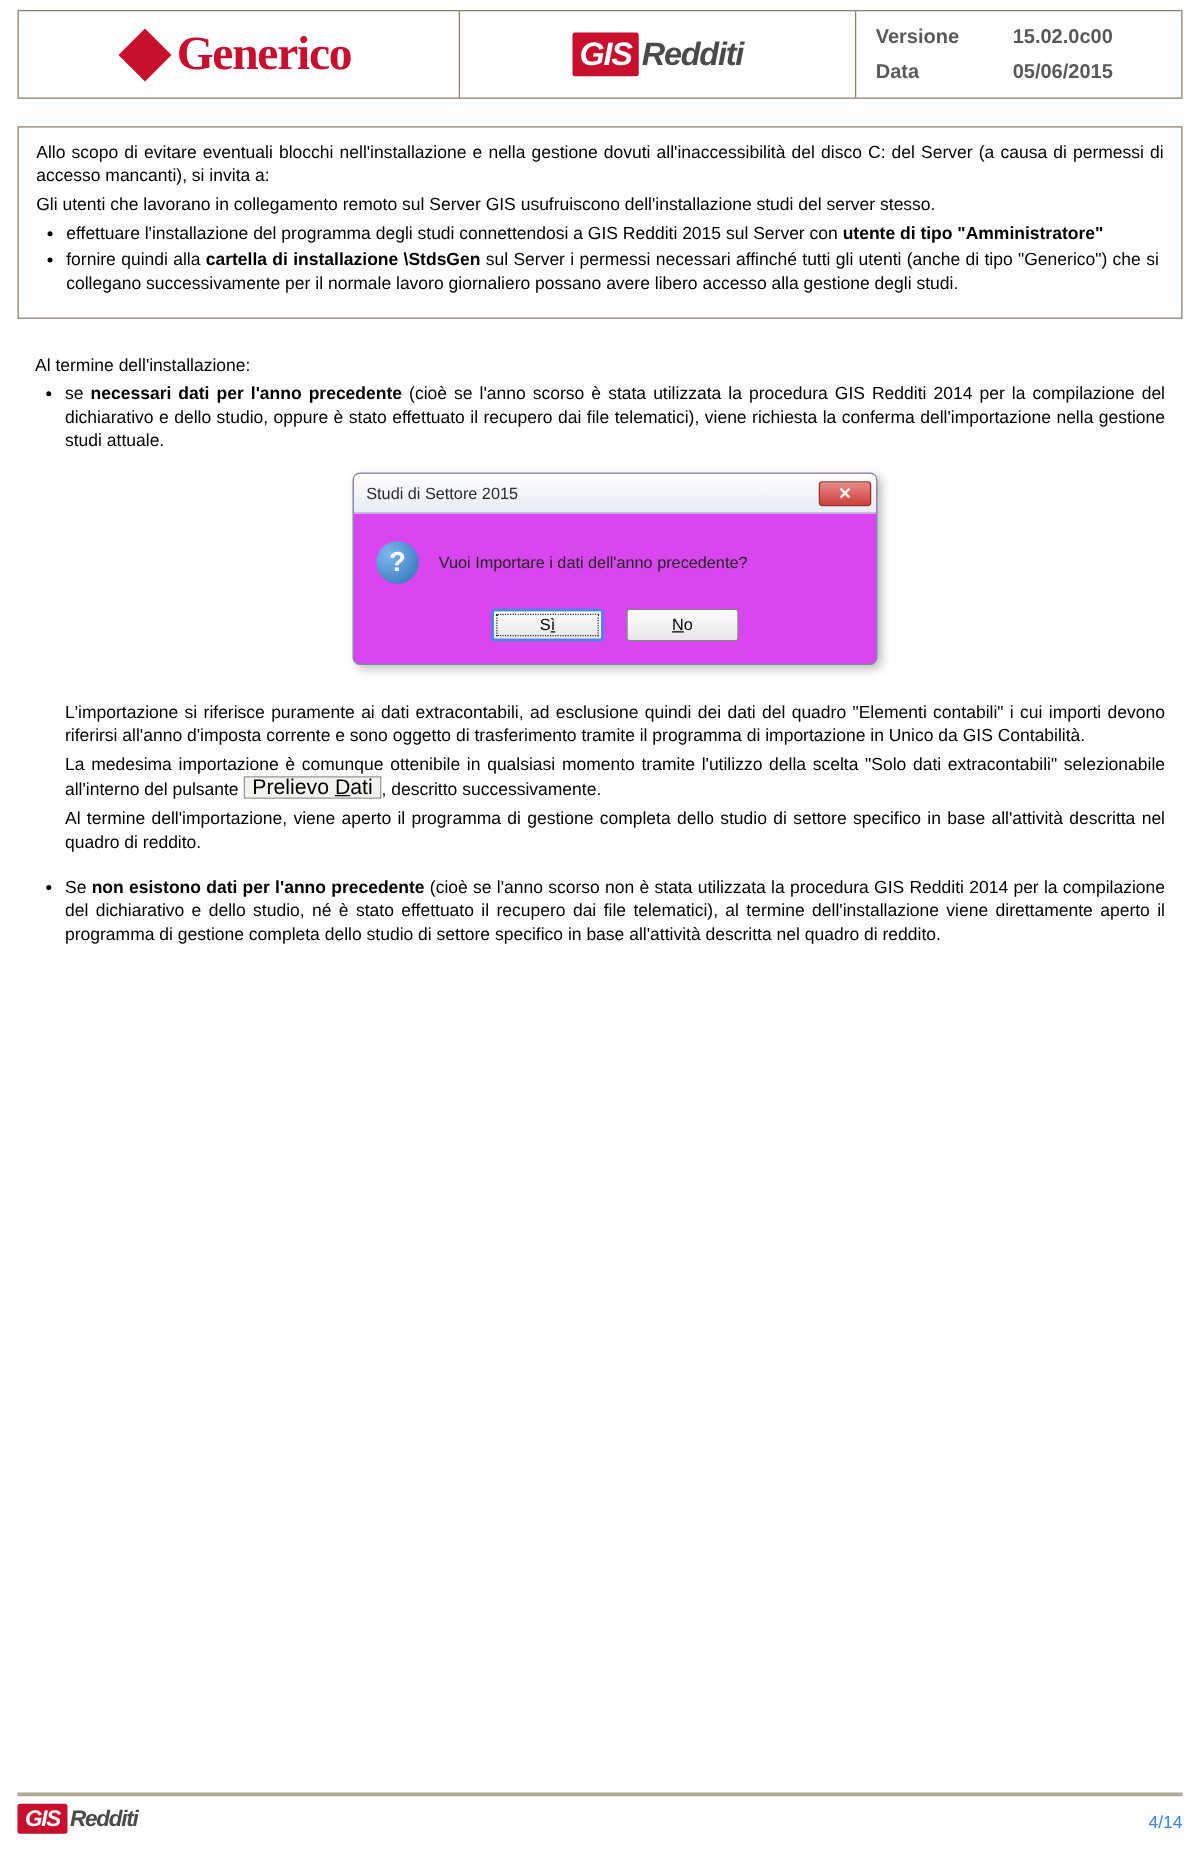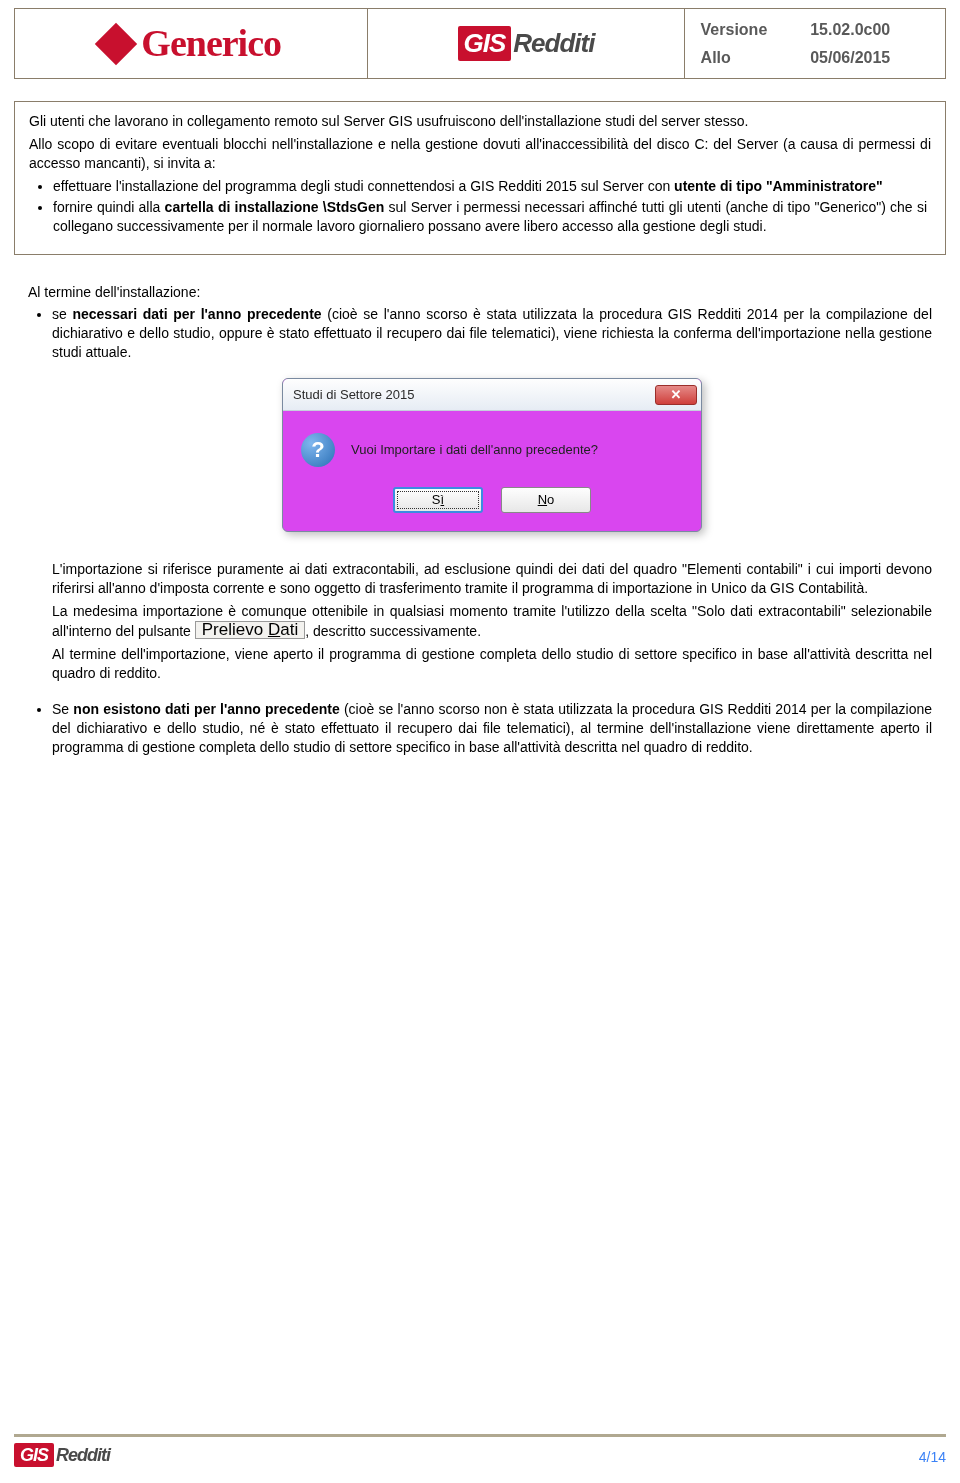--- a/index.html
+++ b/index.html
@@ -203,31 +203,31 @@
       </div>
     </div>
     <div class="header-cell cell-meta">
       <table class="meta-table">
         <tbody>
             <tr>
           <td class="meta-label">Versione</td>
           <td class="meta-value">15.02.0c00</td>
         </tr>
         <tr>
-          <td class="meta-label">Allo</td>
+          <td class="meta-label">Data</td>
           <td class="meta-value">05/06/2015</td>
         </tr>
       </tbody>
         </table>
     </div>
   </div>
 
   <div class="box">
+    <p>Allo scopo di evitare eventuali blocchi nell'installazione e nella gestione dovuti all'inaccessibilità del disco C: del Server (a causa di permessi di accesso mancanti), si invita a:</p>
     <p>Gli utenti che lavorano in collegamento remoto sul Server GIS usufruiscono dell'installazione studi del server stesso.</p>
-    <p>Allo scopo di evitare eventuali blocchi nell'installazione e nella gestione dovuti all'inaccessibilità del disco C: del Server (a causa di permessi di accesso mancanti), si invita a:</p>
     <ul class="bullets">
       <li>
         <span>effettuare l'installazione del programma degli studi connettendosi a GIS Redditi 2015 sul Server con </span><b>utente di tipo "Amministratore"</b><span></span>
       </li>
       <li>
         <span>fornire quindi alla </span><b>cartella di installazione \StdsGen</b><span> sul Server i permessi necessari affinché tutti gli utenti (anche di tipo "Generico") che si collegano successivamente per il normale lavoro giornaliero possano avere libero accesso alla gestione degli studi.</span>
       </li>
     </ul>
   </div>
 

